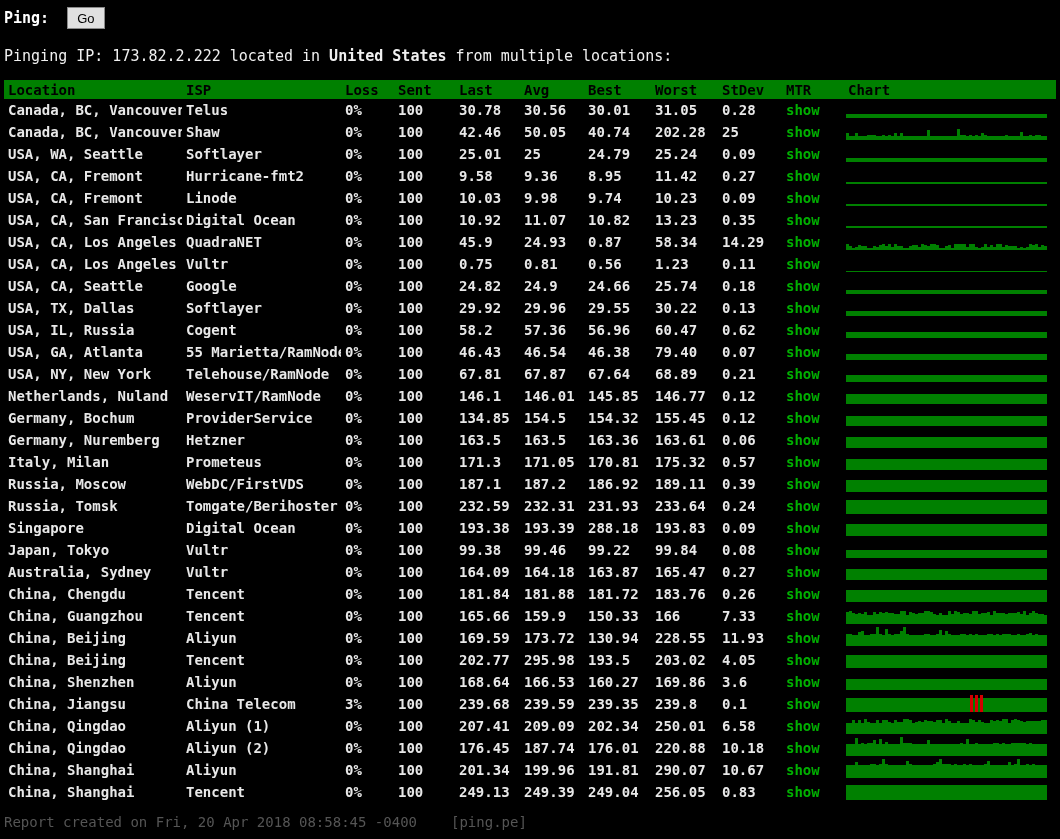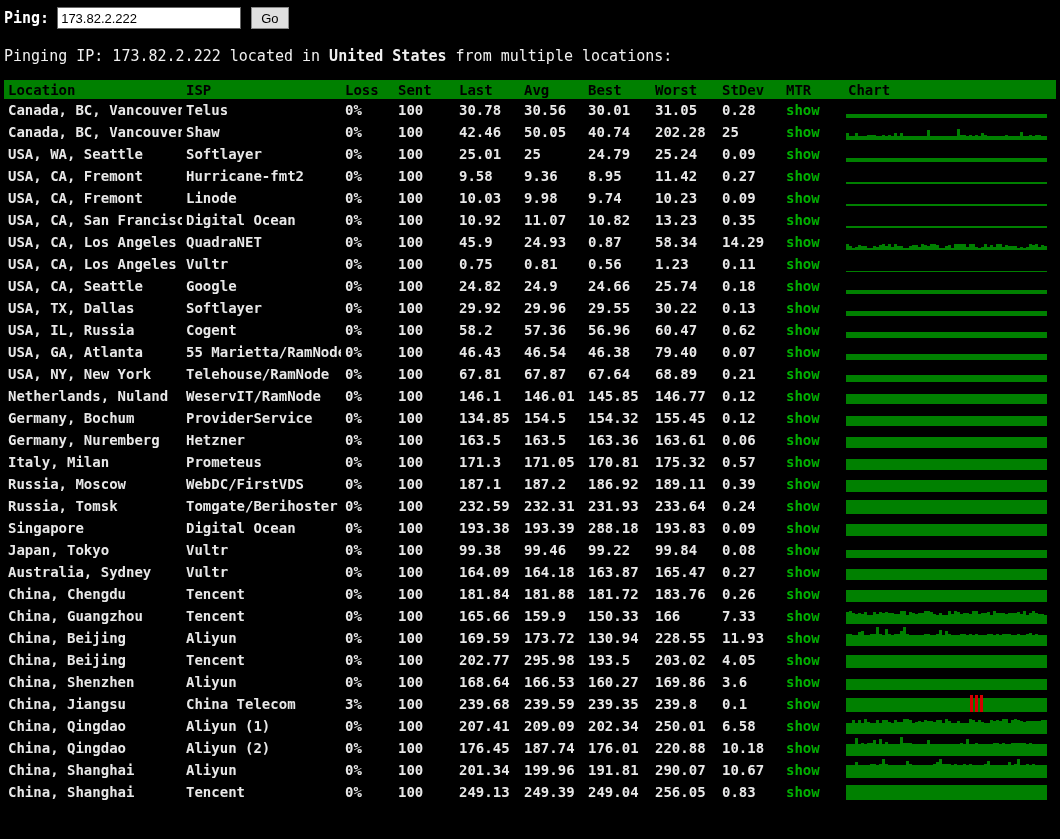--- a/index.html
+++ b/index.html
@@ -48,21 +48,20 @@
   .footer-left{color:#fff;font-weight:bold;}
   .footer-left a{color:#fff;text-decoration:underline;cursor:pointer;}
   .footer-right{color:#555;font-weight:normal;}
   .footer-right .brand{margin-left:34px;}
 </style>
 </head>
 <body>
 
 <div class="topbar">
   <span class="ping-label">Ping:</span>
-  <input class="ping-input" value="173.82.2.222" style="">
   <button class="go-button">Go</button>
 </div>
 
 <div class="info-line"><span>Pinging IP: 173.82.2.222 located in </span><span class="b">United States</span><span> from multiple locations:</span></div>
 
 <table>
   <colgroup>
     <col style="width:178px">
       <col style="width:159px">
       <col style="width:53px">
@@ -2747,13 +2746,14 @@
             <div class="seg" style="height: 15px;"></div>
             <div class="seg" style="height: 15px;"></div>
             <div class="seg" style="height: 15px;"></div>
           </div>
         </td>
   </tr>
     </tbody>
 </table>
 
 <div class="footer">
+  <div class="footer-right"><span>Report created on Fri, 20 Apr 2018 08:58:45 -0400</span><span class="brand">[ping.pe]</span></div>
 </div>
 
 </body></html>

